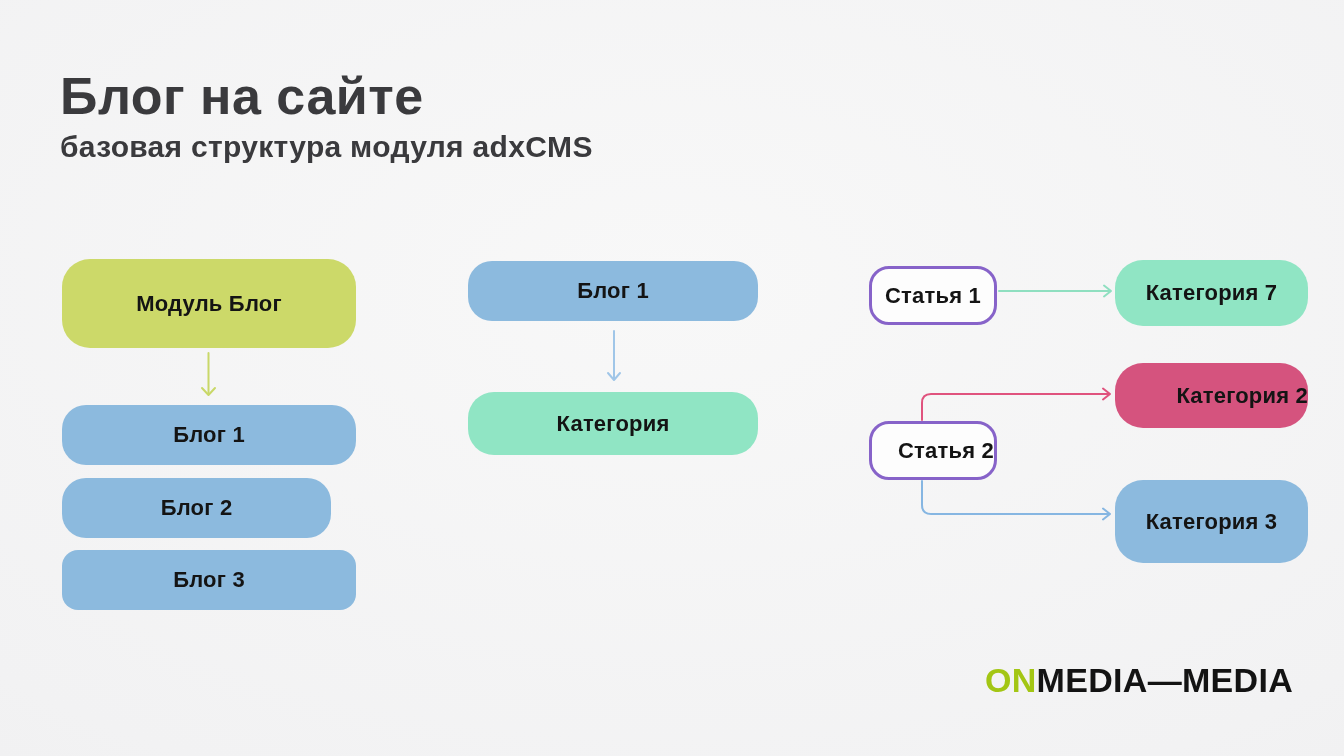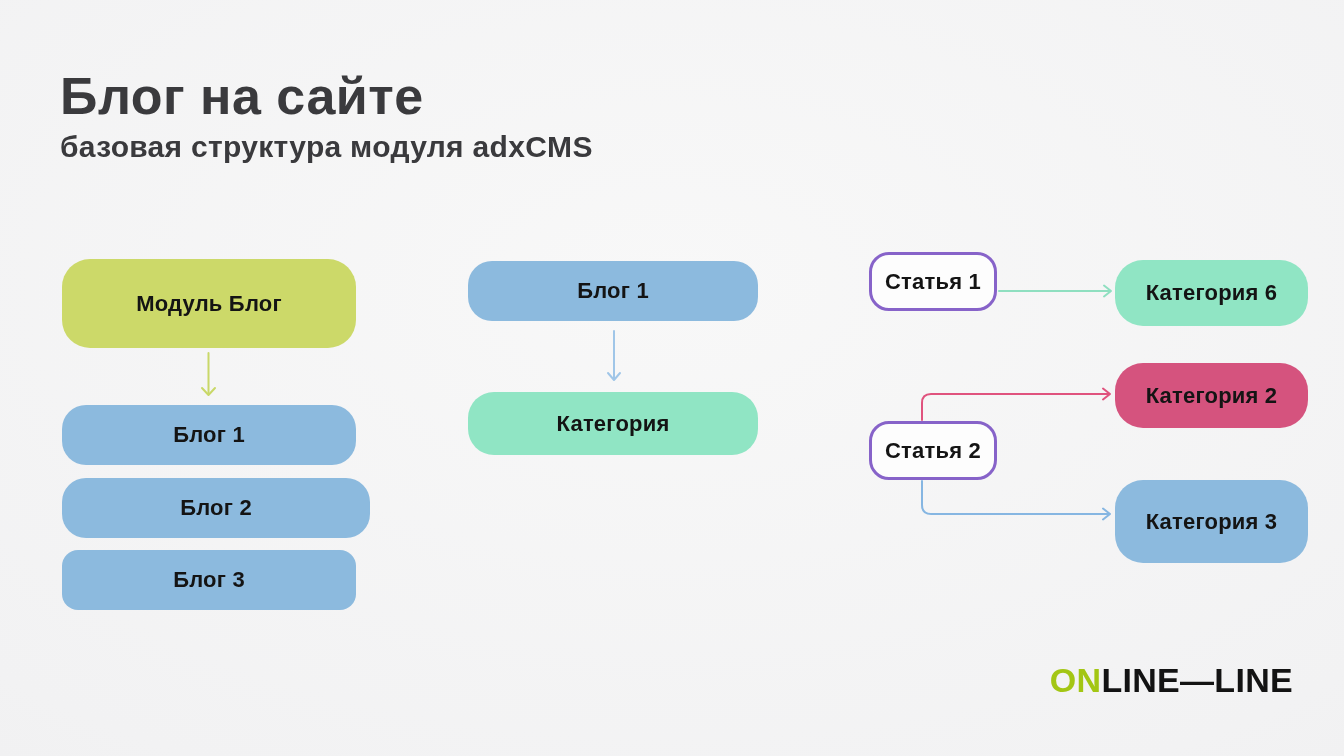--- a/index.html
+++ b/index.html
@@ -41,36 +41,36 @@
     justify-content: center;
     font-size: 22px;
     font-weight: 700;
     color: #141414;
     letter-spacing: 0.2px;
     box-sizing: border-box;
   }
   .fill-yellowgreen { background: #ccd969; }
   .fill-blue        { background: #8cbade; }
   .fill-mint        { background: #90e5c4; }
-  .fill-pink        { background: #d5537e; }
+  .fill-pink        { background: #d5537e; justify-content: flex-end; }
   .fill-article {
     background: #fdfdfd;
     border: 3px solid #8763c9;
   }
   
   .n-module  { left: 62px;  top: 259px; width: 294px; height: 89px; border-radius: 28px; }
   .n-blog1l  { left: 62px;  top: 405px; width: 294px; height: 60px; border-radius: 24px; }
-  .n-blog2l  { left: 62px;  top: 478px; width: 308px; height: 60px; border-radius: 24px; }
+  .n-blog2l  { left: 62px;  top: 478px; width: 269px; height: 60px; border-radius: 24px; }
   .n-blog3l  { left: 62px;  top: 550px; width: 294px; height: 60px; border-radius: 16px; }
   
   .n-blog1m  { left: 468px; top: 261px; width: 290px; height: 60px; border-radius: 24px; }
   .n-catm    { left: 468px; top: 392px; width: 290px; height: 63px; border-radius: 26px; justify-content: center; }
   
-  .n-art1    { left: 869px;  top: 252px; width: 128px; height: 59px; border-radius: 20px; }
-  .n-art2    { left: 869px;  top: 421px; width: 128px; height: 59px; border-radius: 20px; }
+  .n-art1    { left: 869px;  top: 266px; width: 128px; height: 59px; border-radius: 20px; }
+  .n-art2    { left: 869px;  top: 421px; width: 128px; height: 59px; border-radius: 20px; justify-content: flex-end; }
   .n-cat1    { left: 1115px; top: 260px; width: 193px; height: 66px; border-radius: 28px; }
   .n-cat2    { left: 1115px; top: 363px; width: 193px; height: 65px; border-radius: 28px; }
   .n-cat3    { left: 1115px; top: 480px; width: 193px; height: 83px; border-radius: 28px; }
   
   .arrows {
     position: absolute;
     left: 0; top: 0;
     width: 1344px; height: 756px;
     pointer-events: none;
   }
@@ -122,21 +122,21 @@
   </div>
 
   <div>
     <div class="node fill-article n-art1">
       <span>Статья 1</span>
     </div>
     <div class="node fill-article n-art2">
       <span>Статья 2</span>
     </div>
     <div class="node fill-mint n-cat1">
-      <span>Категория 6</span>
+      <span>Категория 7</span>
     </div>
     <div class="node fill-pink n-cat2">
       <span>Категория 2</span>
     </div>
     <div class="node fill-blue n-cat3">
       <span>Категория 3</span>
     </div>
   </div>
 
   <svg class="arrows" viewBox="0 0 1344 756">
@@ -161,16 +161,16 @@
       <path d="M1103 388.5 L1110 394 L1103 399.5"></path>
     </g>
 
     <g stroke="#86b6e2" stroke-width="2" fill="none" stroke-linecap="round" stroke-linejoin="round">
       <path d="M922 481 L922 505 Q922 514 931 514 L1109 514"></path>
       <path d="M1103 508.5 L1110 514 L1103 519.5"></path>
     </g>
   </svg>
 
   <div class="logo">
-    <span class="green">ON</span><span>LINE—LINE</span>
+    <span class="green">ON</span><span>MEDIA—MEDIA</span>
   </div>
 
 </div>
 
 </body></html>

